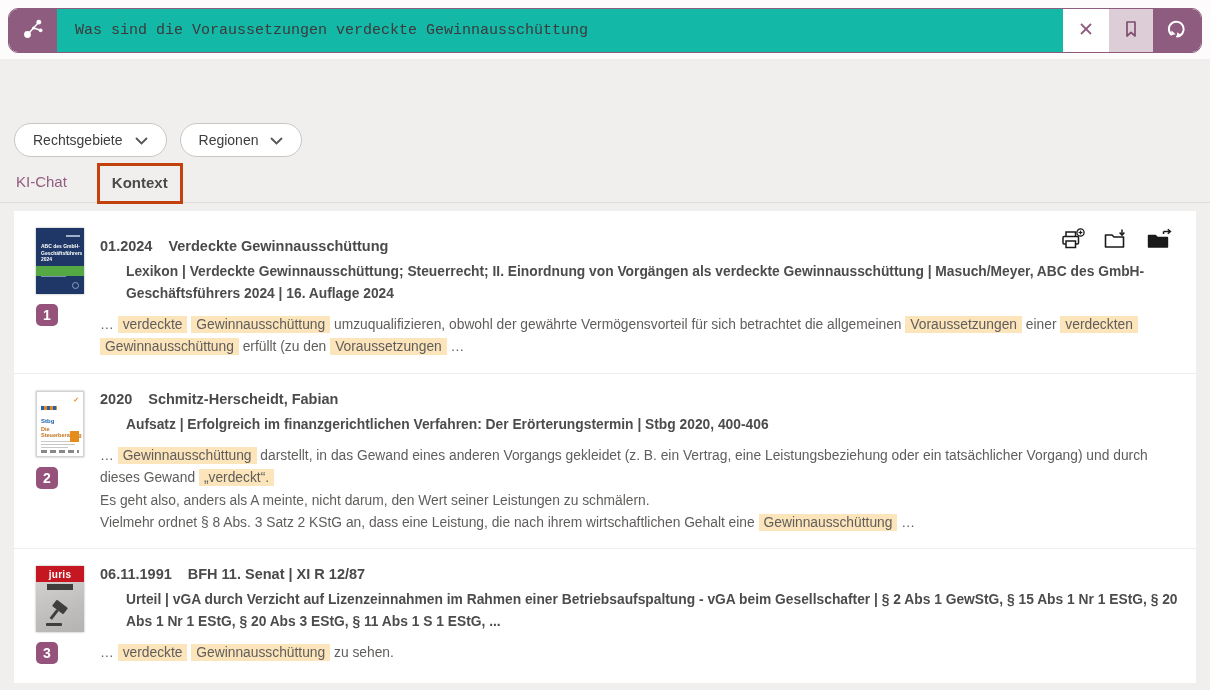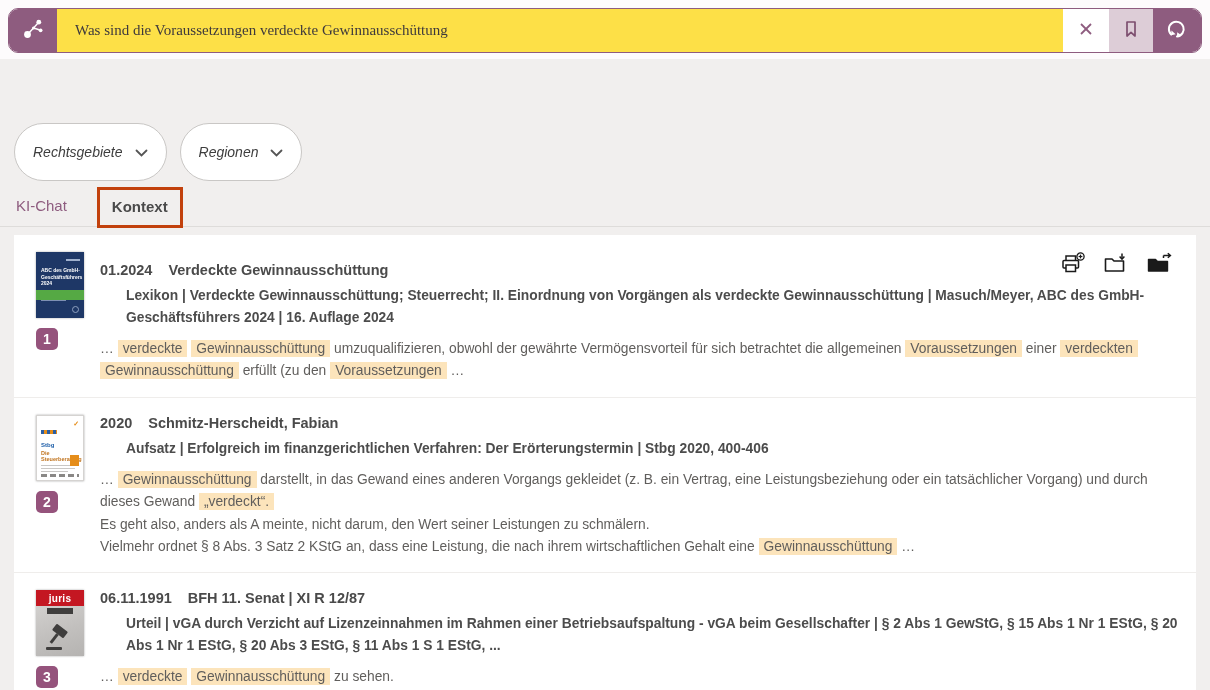--- a/index.html
+++ b/index.html
@@ -15,22 +15,22 @@
     display:flex; align-items:stretch; height:45px;
     border:1px solid #8e5c7f; border-radius:10px;
     background:#fff; overflow:hidden;
   }
   .search-app-btn {
     width:48px; background:#8e5c7f; display:flex;
     align-items:center; justify-content:center; cursor:pointer; flex:none;
   }
   .search-input {
     flex:1; border:none; outline:none; padding:0 18px;
-    font-family:Liberation Serif, serif;
-    font-size:15px; color:#3e393c; background:#fde047;
+    font-family:Liberation Mono, monospace;
+    font-size:15px; color:#3e393c; background:#14b8a6;
   }
   .search-clear {
     width:46px; display:flex; align-items:center; justify-content:center;
     background:#fff; cursor:pointer; flex:none;
   }
   .search-bookmark {
     width:44px; display:flex; align-items:center; justify-content:center;
     background:#ddcdd7; cursor:pointer; flex:none;
   }
   .search-chat {
@@ -38,22 +38,22 @@
     background:#8e5c7f; cursor:pointer; flex:none;
   }
   
   .filters {
     display:flex; align-items:center; padding:0 14px;
     margin-top:64px;
   }
   .pill {
     display:inline-flex; align-items:flex-start; gap:12px;
     background:#fff; border:1px solid #c9c7c5; border-radius:999px;
-    padding:20px 18px; font-size:14px; color:#3d3d3d;
-    cursor:pointer; margin-right:13px;font-style:italic;
+    padding:8px 18px; font-size:14px; color:#3d3d3d;
+    cursor:pointer; margin-right:13px;
   }
   .pill-right { margin-left:auto; margin-right:5px; }
   
   .tabs {
     display:flex; align-items:flex-end; gap:30px;
     padding:16px 16px 0 16px; border-bottom:1px solid #dedcda;
     position:relative; height:46px;
   }
   .tab { font-size:15px; cursor:pointer; padding-bottom:12px; }
   .tab-inactive { color:#8e5c7f; font-weight:400; }

